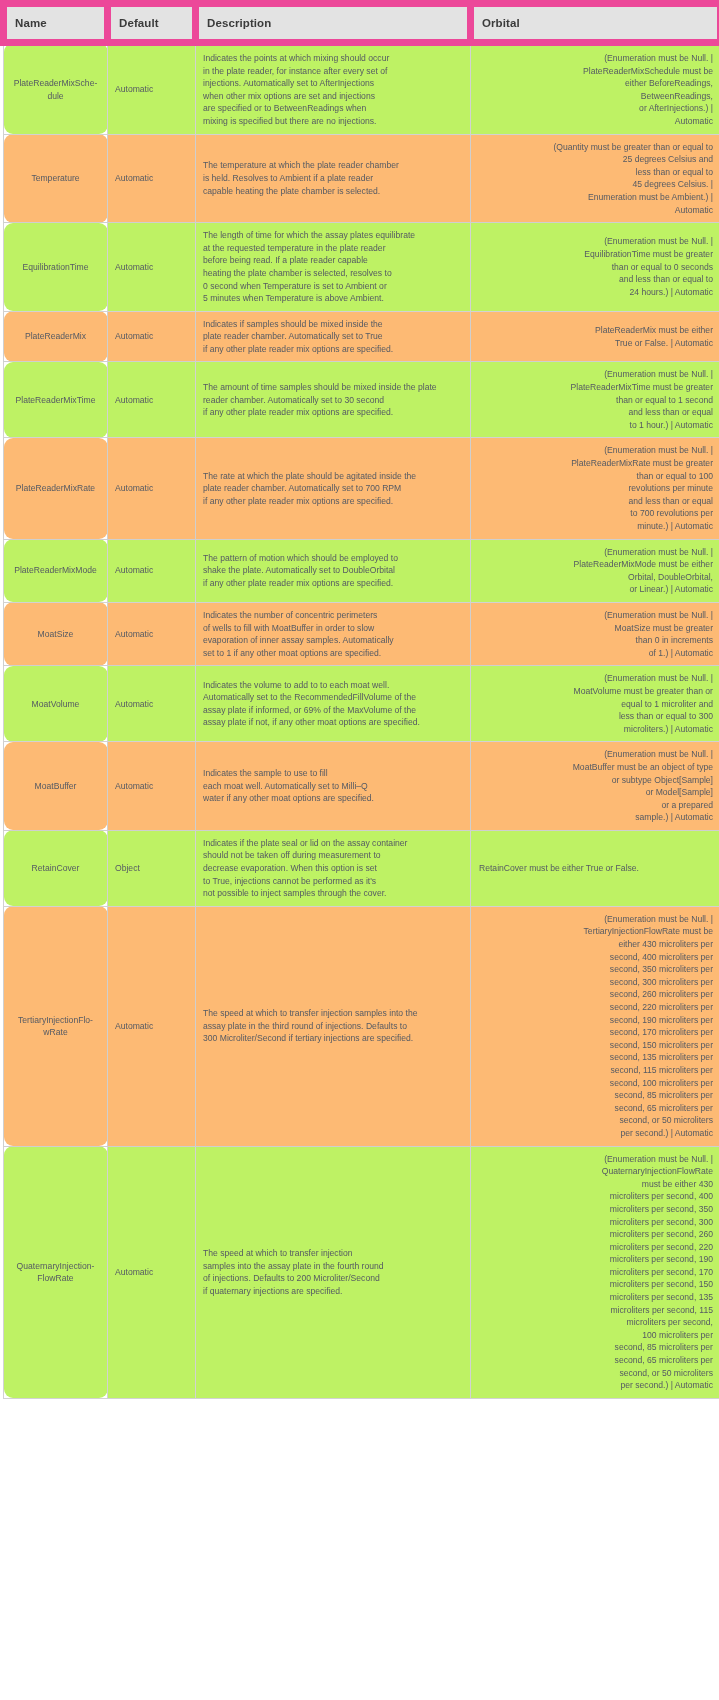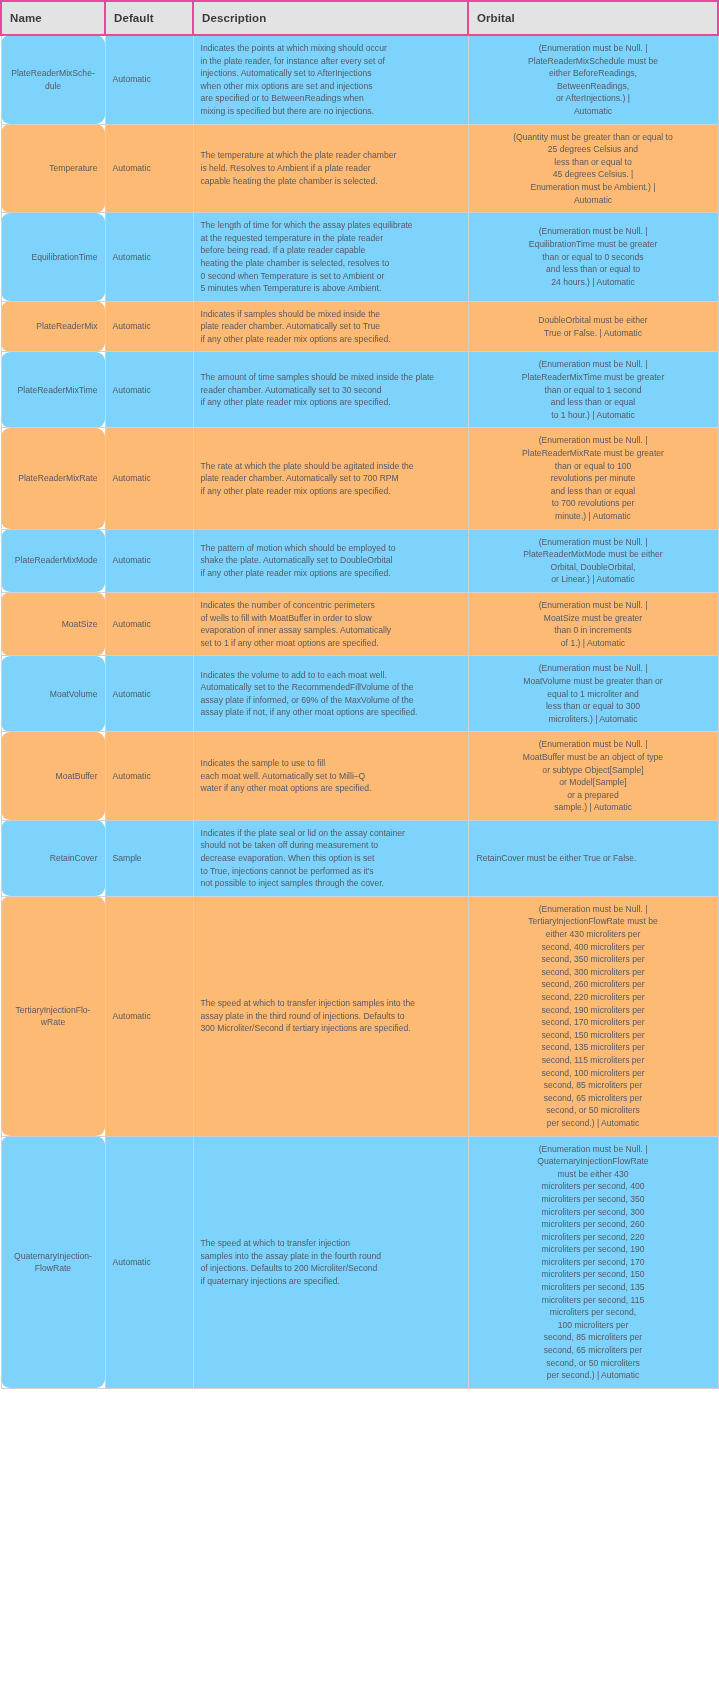--- a/index.html
+++ b/index.html
@@ -17,21 +17,21 @@
     table-layout: fixed;
     border: 1px solid #b4b4b4;
   }
   .doc-table col.col-name    { width: 104px; }
   .doc-table col.col-default { width: 88px; }
   .doc-table col.col-desc    { width: 275px; }
   .doc-table col.col-pattern { width: 250px; }
 
   .doc-table thead th {
     background: #e3e3e3;
-    border: 2px solid #ec4899;
+    border: 7px solid #ec4899;
     text-align: left;
     vertical-align: middle;
     font-size: 11.5px;
     font-weight: bold;
     color: #3b3b3b;
     padding: 8px 8px 8px 8px;
     height: 16px;
     letter-spacing: 0.1px;
   }
   .doc-table tbody td {
@@ -40,44 +40,44 @@
     font-size: 8.6px;
     line-height: 12.6px;
     color: #555a63;
     padding: 6px 7px;
   }
   .doc-table tbody tr.shaded td {
     background: #fdba74;
     border-color: #cfcfcf;
   }
   .doc-table tbody tr.plain td {
-    background: #7dd3fc;
+    background: #bef264;
   }
   .cell-name {
     text-align: center;
     word-break: break-word;
     hyphens: auto;
     padding-left: 6px;
     padding-right: 6px;
     border-radius: 9px;
   }
-  .cell-name.short { text-align: right; }
+  .cell-name.short { text-align: center; }
   .cell-default {
     text-align: left;
     padding-left: 10px;
   }
   .cell-desc, .cell-pattern {
     white-space: pre-line;
   }
   .cell-desc {
     text-align: left;
     padding-left: 8px;
   }
   .cell-pattern {
-    text-align: center;
+    text-align: right;
     padding-right: 8px;
   }
   .cell-pattern.lefty {
     text-align: left;
     padding-left: 8px;
   }
 </style>
 </head>
 <body>
 
@@ -141,21 +141,21 @@
 than or equal to 0 seconds
 and less than or equal to
 24 hours.) | Automatic</td>
       </tr>
       <tr class="shaded">
         <td class="cell-name short">PlateReaderMix</td>
         <td class="cell-default">Automatic</td>
         <td class="cell-desc">Indicates if samples should be mixed inside the
     plate reader chamber.  Automatically set to True
     if any other plate reader mix options are specified.</td>
-        <td class="cell-pattern">DoubleOrbital must be either
+        <td class="cell-pattern">PlateReaderMix must be either
 True or False. | Automatic</td>
       </tr>
       <tr class="plain">
         <td class="cell-name short">PlateReaderMixTime</td>
         <td class="cell-default">Automatic</td>
         <td class="cell-desc">The amount of time samples should be mixed inside the plate
     reader chamber.  Automatically set to 30 second
     if any other plate reader mix options are specified.</td>
         <td class="cell-pattern">(Enumeration must be Null. |
 PlateReaderMixTime must be greater
@@ -221,21 +221,21 @@
     water if any other moat options are specified.</td>
         <td class="cell-pattern">(Enumeration must be Null. |
 MoatBuffer must be an object of type
 or subtype Object[Sample]
 or Model[Sample]
 or a prepared
 sample.) | Automatic</td>
       </tr>
       <tr class="plain">
         <td class="cell-name short">RetainCover</td>
-        <td class="cell-default">Sample</td>
+        <td class="cell-default">Object</td>
         <td class="cell-desc">Indicates if the plate seal or lid on the assay container
     should not be taken off during measurement to
     decrease evaporation. When this option is set
     to True, injections cannot be performed as it's
     not possible to inject samples through the cover.</td>
         <td class="cell-pattern lefty">RetainCover must be either True or False.</td>
       </tr>
       <tr class="shaded">
         <td class="cell-name">TertiaryInjectionFlo-
 wRate</td>

